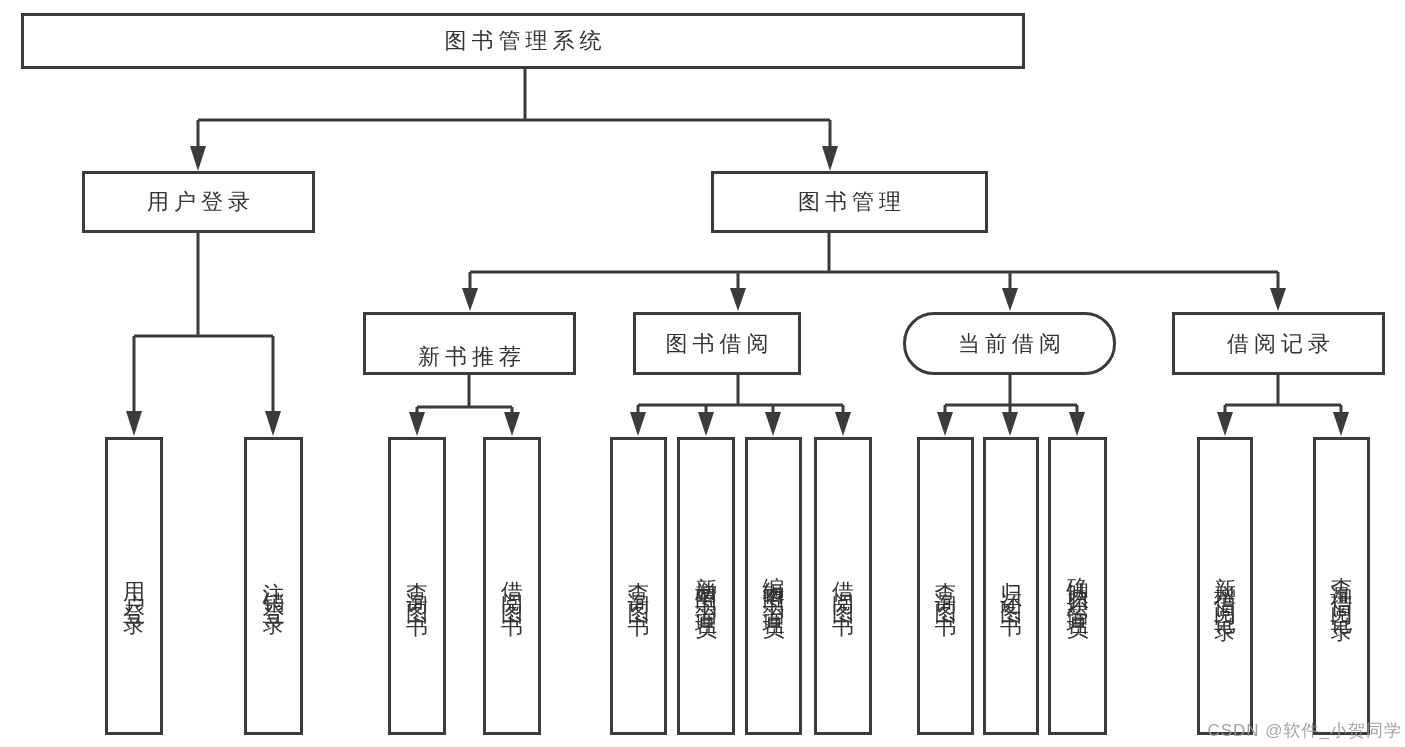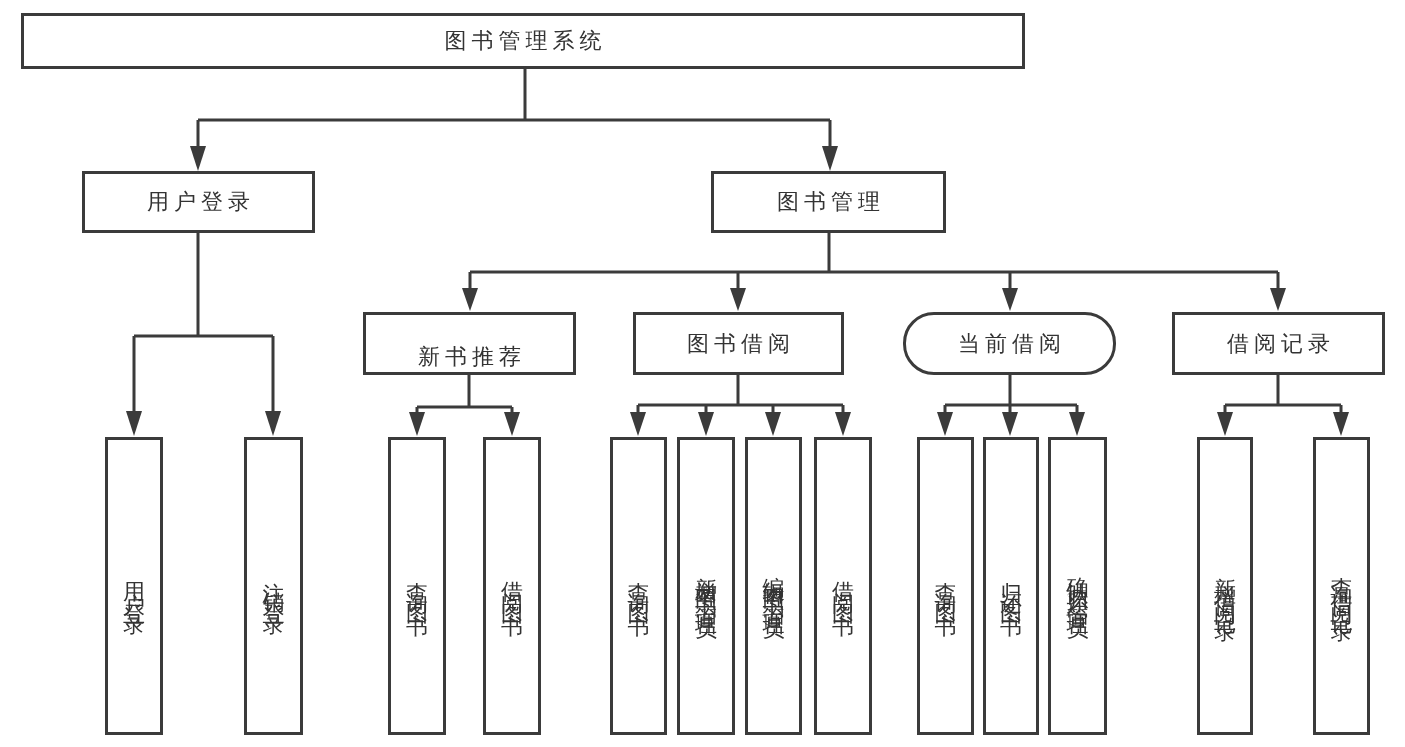--- a/index.html
+++ b/index.html
@@ -91,28 +91,28 @@
     </g>
   </svg>
 
   <div class="node" style="left:21px;top:13px;width:1004px;height:56px;">
     <span class="h-label">图书管理系统</span>
   </div>
 
   <div class="node" style="left:82px;top:171px;width:233px;height:62px;">
     <span class="h-label">用户登录</span>
   </div>
-  <div class="node" style="left:711px;top:171px;width:235px;height:62px;">
+  <div class="node" style="left:711px;top:171px;width:277px;height:62px;">
     <span class="h-label">图书管理</span>
   </div>
 
   <div class="node" style="left:363px;top:312px;width:213px;height:63px;align-items:flex-end;">
     <span class="h-label">新书推荐</span>
   </div>
-  <div class="node" style="left:633px;top:312px;width:211px;height:63px;">
+  <div class="node" style="left:633px;top:312px;width:168px;height:63px;">
     <span class="h-label">图书借阅</span>
   </div>
   <div class="node" style="left:903px;top:312px;width:213px;height:63px;border-radius:31px;">
     <span class="h-label">当前借阅</span>
   </div>
   <div class="node" style="left:1172px;top:312px;width:213px;height:63px;">
     <span class="h-label">借阅记录</span>
   </div>
 
   <div class="node leaf" style="left:105px;top:437px;width:58px;height:298px;">
@@ -152,14 +152,15 @@
     <span class="v-label ls-tight">确认归还（管理员）</span>
   </div>
 
   <div class="node leaf" style="left:1197px;top:437px;width:56px;height:298px;">
     <span class="v-label ls-mid">新增借阅记录</span>
   </div>
   <div class="node leaf" style="left:1313px;top:437px;width:57px;height:298px;">
     <span class="v-label ls-mid">查询借阅记录</span>
   </div>
 
+  <div class="watermark">CSDN @软件_小贺同学</div>
 
 </div>
 
 </body></html>

